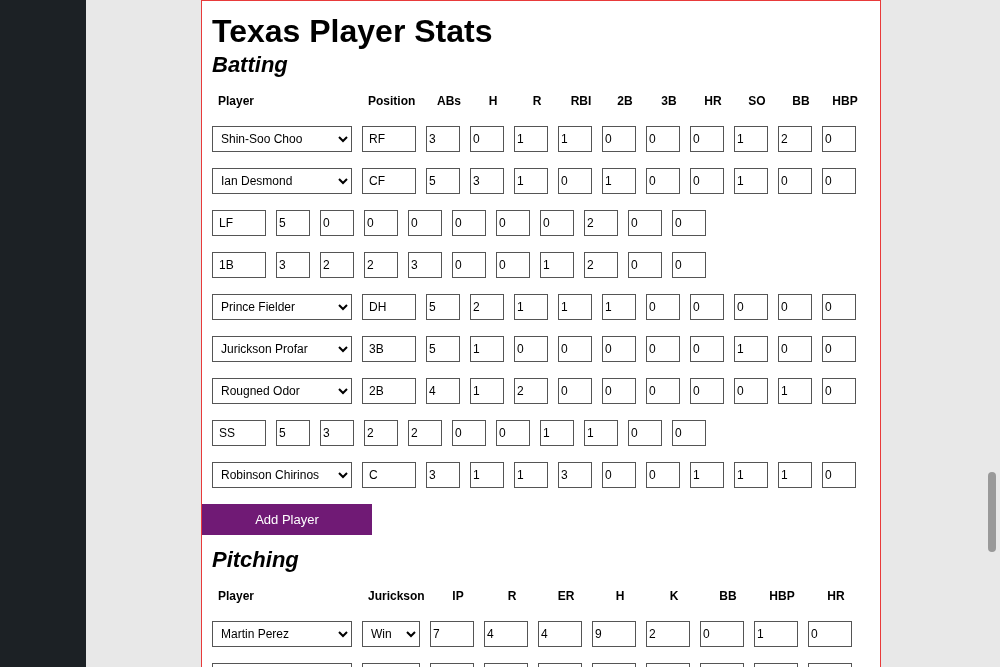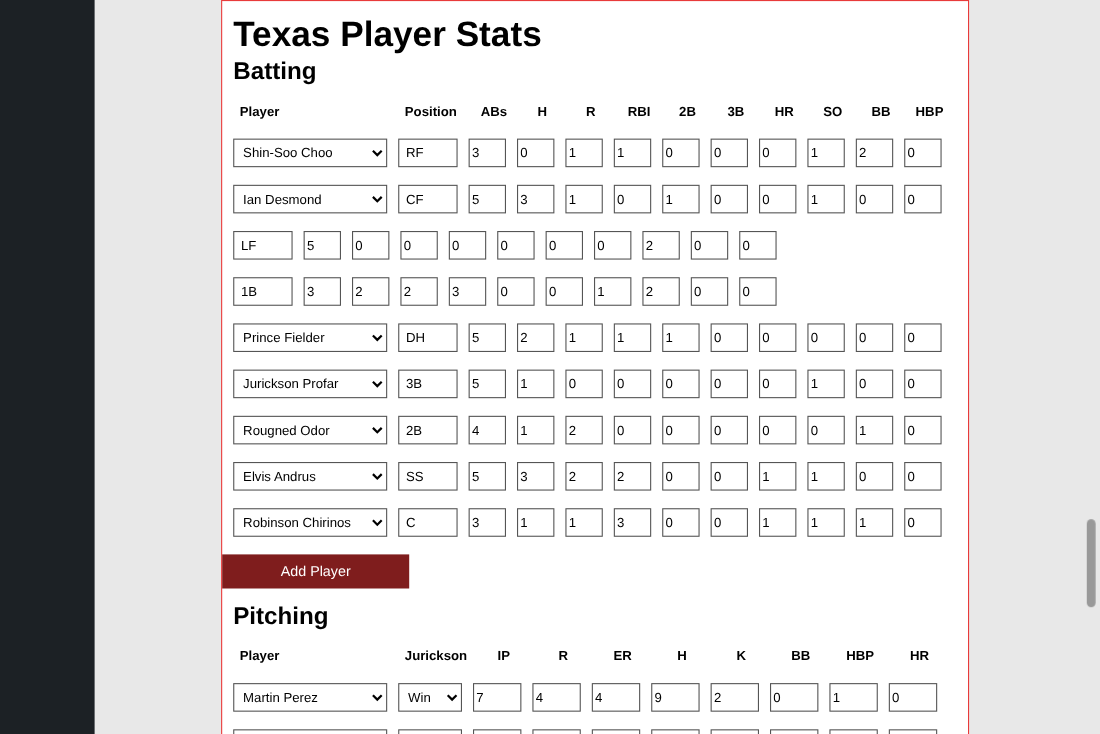--- a/index.html
+++ b/index.html
@@ -30,20 +30,21 @@
     }
     h1.panel-title {
       font-size: 32px;
       font-weight: 900;
       margin-bottom: 2px;
     }
     h2.section-title {
       font-size: 22px;
       font-weight: 900;
       margin-bottom: 16px;
+      font-style: italic;
     }
     .tbl {
       width: 100%;
     }
     .hdr-row, .data-row {
       display: flex;
       align-items: center;
       gap: 10px;
       margin-bottom: 16px;
     }
@@ -92,21 +93,21 @@
       height: 26px;
       border: 1px solid #555;
       padding: 2px 2px;
       font-size: 12px;
       text-align: left;
       background: #fff;
     }
     .pitching input.num-in { width: 44px; }
 
     .add-btn {
-      background: #7f1d1d;
+      background: #701a75;
       color: #fff;
       border: none;
       padding: 8px 36px;
       font-size: 13px;
       font-weight: 400;
       cursor: pointer;
       margin-bottom: 12px;
       margin-left: -10px;
       width: 170px;
     }
@@ -237,21 +238,20 @@
               <input type="number" class="num-in" value="2" style="">
               <input type="number" class="num-in" value="0" style="">
               <input type="number" class="num-in" value="0" style="">
               <input type="number" class="num-in" value="0" style="">
               <input type="number" class="num-in" value="0" style="">
               <input type="number" class="num-in" value="0" style="">
               <input type="number" class="num-in" value="1" style="">
               <input type="number" class="num-in" value="0" style="">
             </div>
             <div class="data-row">
-              <select class="player-sel"><option>Elvis Andrus</option></select>
               <input class="pos-in" value="SS" style="">
               <input type="number" class="num-in" value="5" style="">
               <input type="number" class="num-in" value="3" style="">
               <input type="number" class="num-in" value="2" style="">
               <input type="number" class="num-in" value="2" style="">
               <input type="number" class="num-in" value="0" style="">
               <input type="number" class="num-in" value="0" style="">
               <input type="number" class="num-in" value="1" style="">
               <input type="number" class="num-in" value="1" style="">
               <input type="number" class="num-in" value="0" style="">

